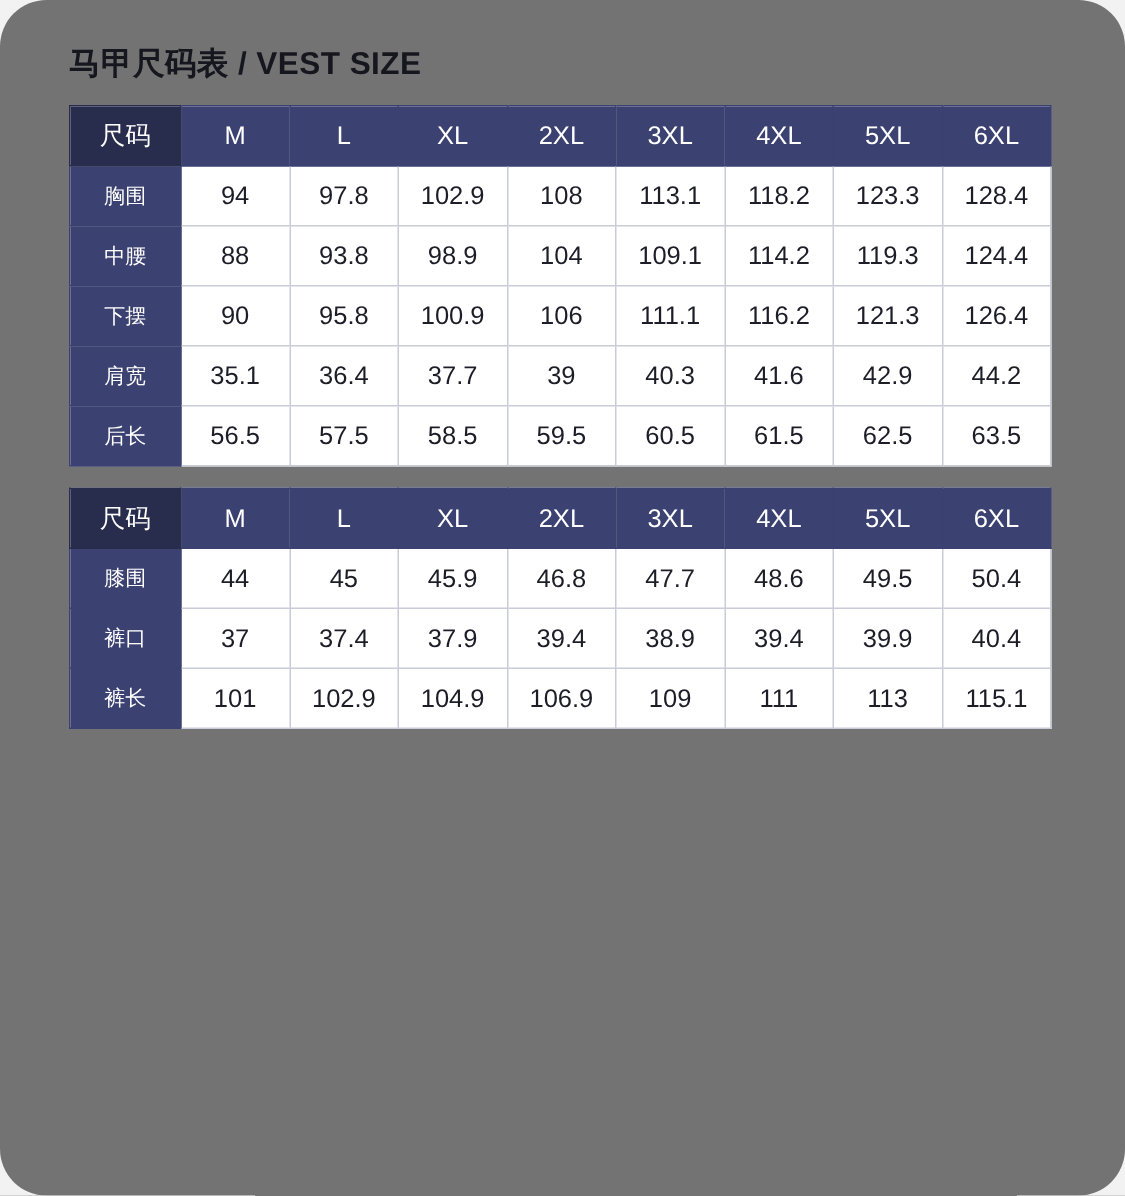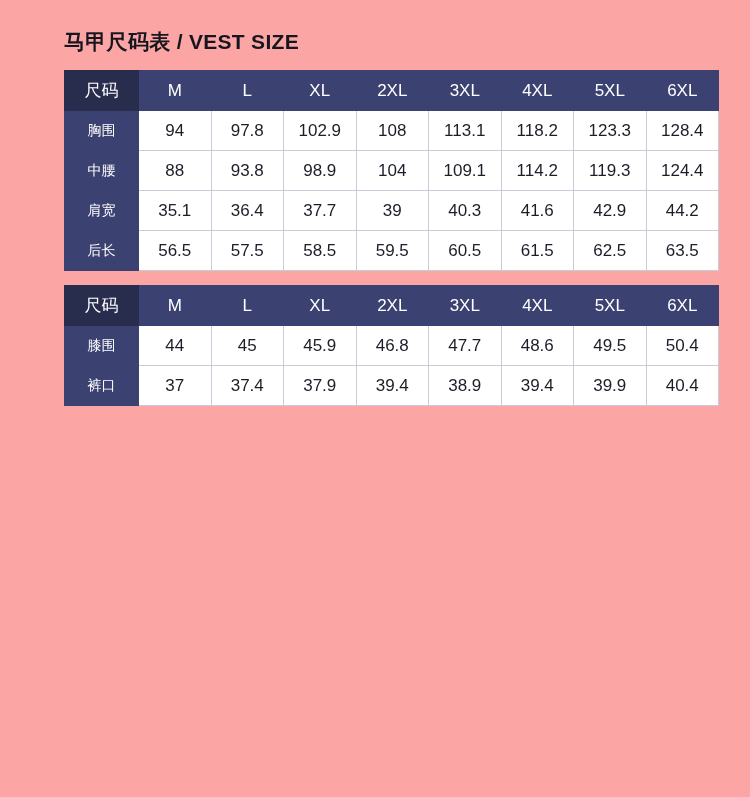--- a/index.html
+++ b/index.html
@@ -10,25 +10,26 @@
   body {
     width: 750px;
     height: 797px;
     font-family: "Liberation Sans", sans-serif;
     color: #1b1b2a;
     -webkit-font-smoothing: antialiased;
   }
   .page {
     width: 750px;
     height: 797px;
-    background: #fca5a5;
+    background: #737373;
     box-sizing: border-box;
-    padding: 20px 48px 0 64px;
+    padding: 20px 48px 0 46px;
     position: relative;
     overflow: hidden;
+    border-radius: 31px;
   }
   .section-title {
     font-size: 21px;
     font-weight: bold;
     color: #16161f;
     letter-spacing: 0.3px;
     margin: 0;
     padding: 8px 0 14px 0;
   }
   table.size-table {
@@ -107,20 +108,31 @@
           <td>88</td>
           <td>93.8</td>
           <td>98.9</td>
           <td>104</td>
           <td>109.1</td>
           <td>114.2</td>
           <td>119.3</td>
           <td>124.4</td>
         </tr>
         <tr>
+          <td class="row-head">下摆</td>
+          <td>90</td>
+          <td>95.8</td>
+          <td>100.9</td>
+          <td>106</td>
+          <td>111.1</td>
+          <td>116.2</td>
+          <td>121.3</td>
+          <td>126.4</td>
+        </tr>
+        <tr>
           <td class="row-head">肩宽</td>
           <td>35.1</td>
           <td>36.4</td>
           <td>37.7</td>
           <td>39</td>
           <td>40.3</td>
           <td>41.6</td>
           <td>42.9</td>
           <td>44.2</td>
         </tr>
@@ -170,17 +182,28 @@
           <td class="row-head">裤口</td>
           <td>37</td>
           <td>37.4</td>
           <td>37.9</td>
           <td>39.4</td>
           <td>38.9</td>
           <td>39.4</td>
           <td>39.9</td>
           <td>40.4</td>
         </tr>
+        <tr>
+          <td class="row-head">裤长</td>
+          <td>101</td>
+          <td>102.9</td>
+          <td>104.9</td>
+          <td>106.9</td>
+          <td>109</td>
+          <td>111</td>
+          <td>113</td>
+          <td>115.1</td>
+        </tr>
       </tbody>
     </table>
   </div>
 
 </div>
 
 </body></html>

